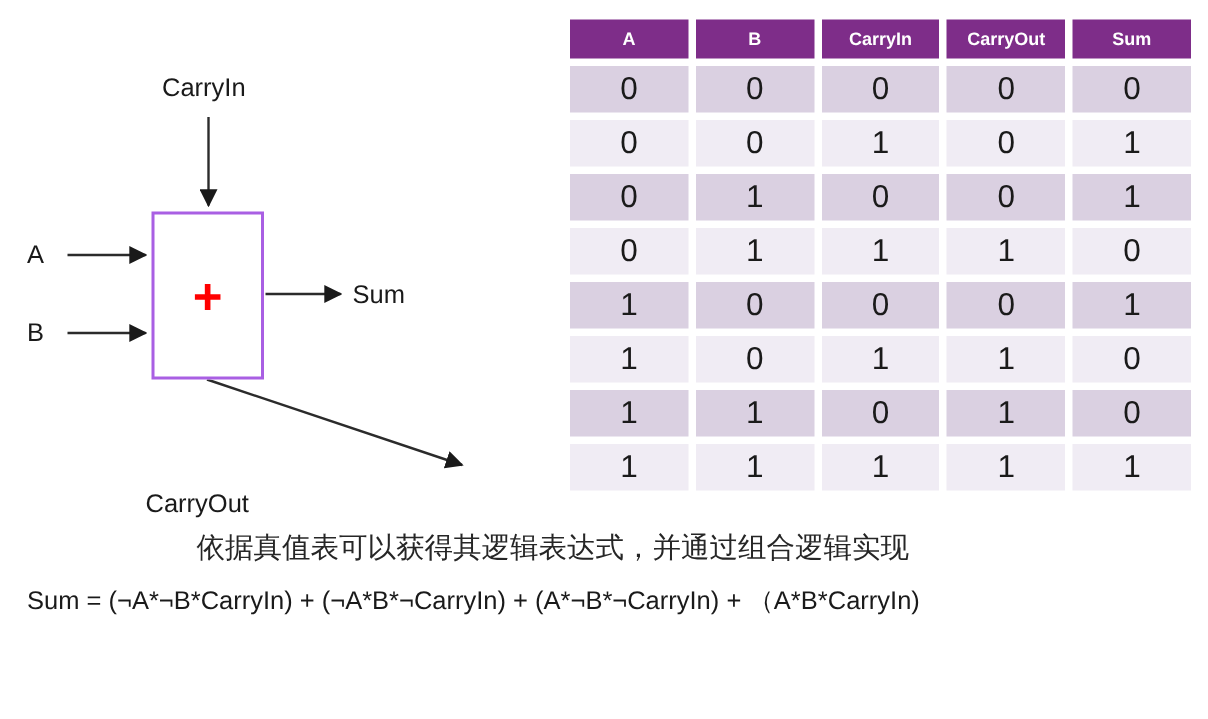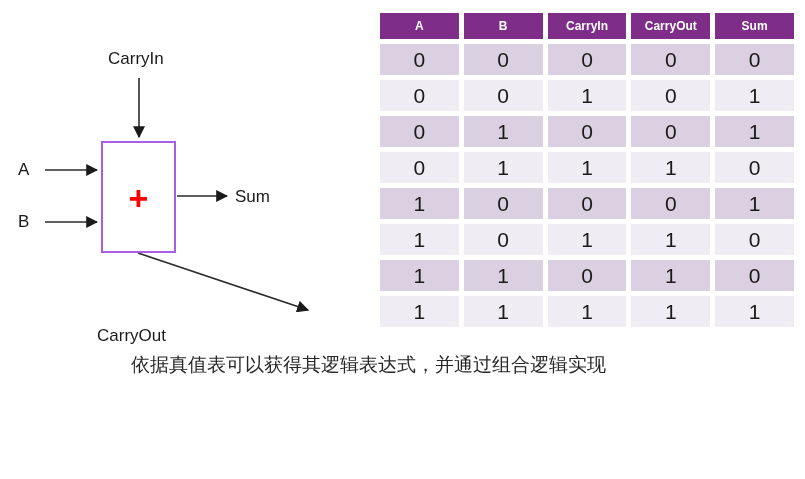--- a/index.html
+++ b/index.html
@@ -136,15 +136,16 @@
       <div class="td" style="background: rgb(240, 236, 244);">1</div>
       <div class="td" style="background: rgb(240, 236, 244);">1</div>
       <div class="td" style="background: rgb(240, 236, 244);">1</div>
       <div class="td" style="background: rgb(240, 236, 244);">1</div>
       <div class="td" style="background: rgb(240, 236, 244);">1</div>
     </div>
 
   <div class="caption">依据真值表可以获得其逻辑表达式，并通过组合逻辑实现</div>
 
   <div class="equations">
+    <div>Sum = (¬A*¬B*CarryIn) + (¬A*B*¬CarryIn) + (A*¬B*¬CarryIn) + （A*B*CarryIn)</div>
   </div>
 
 </div>
 
 </body></html>

